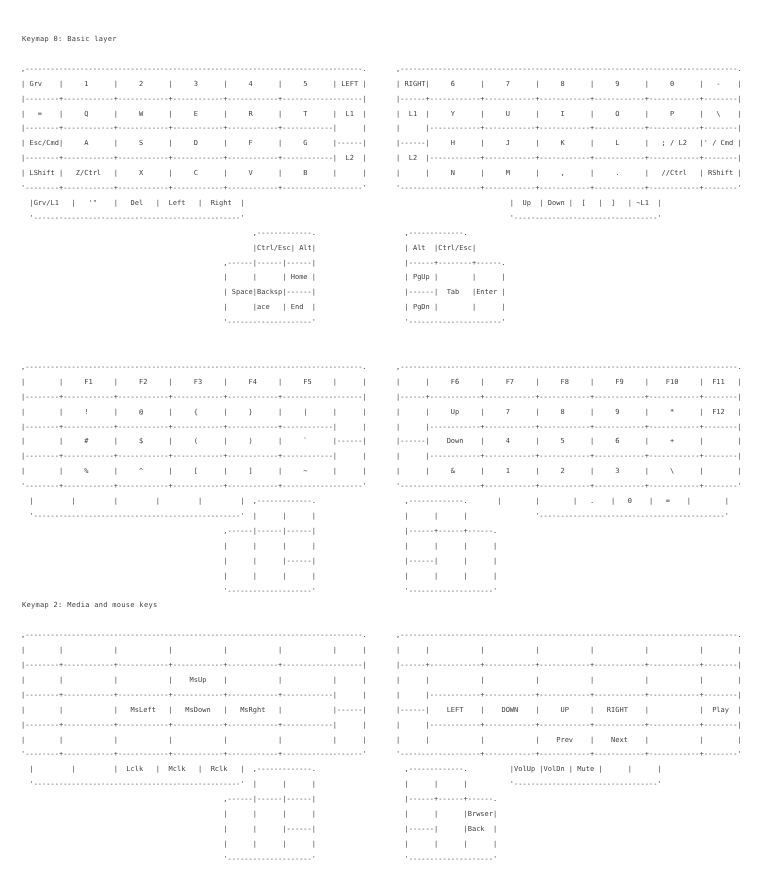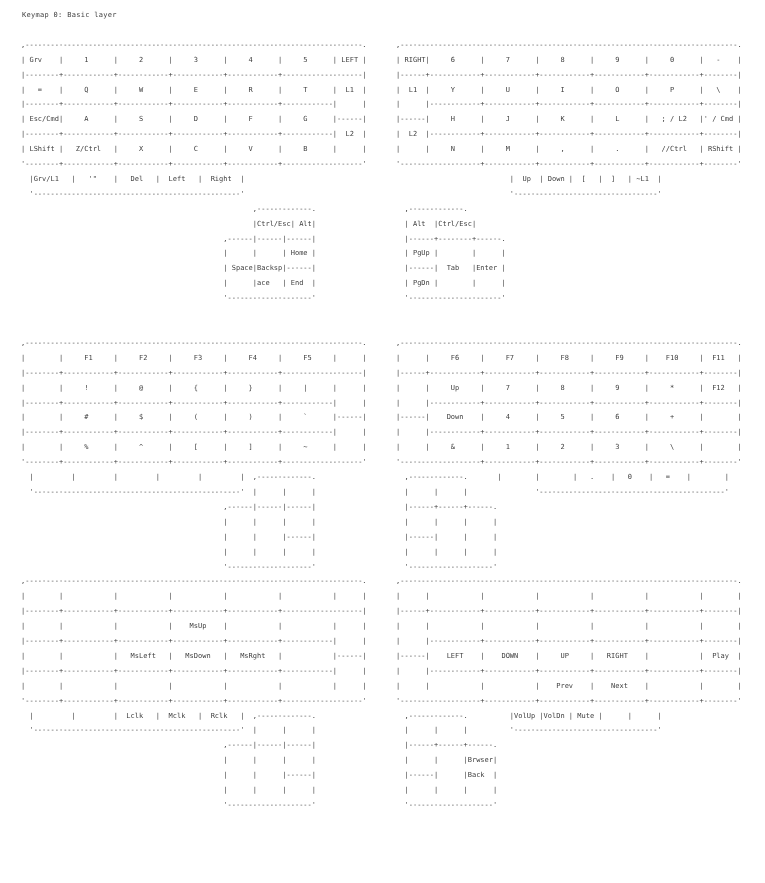--- a/index.html
+++ b/index.html
@@ -1,19 +1,19 @@
 <!DOCTYPE html>
 <html><head>
 <meta charset="utf-8">
 <style>
   html, body { margin: 0; padding: 0; background: #ffffff; }
   body { width: 765px; height: 883px; overflow: hidden; }
   .page {
     box-sizing: border-box;
-    padding: 8px 0 0 21px;
+    padding: 32px 0 0 21px;
     font-family: "DejaVu Sans Mono", "Liberation Mono", monospace;
     font-size: 7px;
     line-height: 14.9px;
     color: #3d3d3d;
   }
   pre {
     margin: 0;
     font-family: inherit;
     font-size: inherit;
     line-height: inherit;
@@ -62,20 +62,21 @@
   |         |         |         |         |         |  ,-------------.                     ,-------------.       |        |        |   .    |   0    |   =    |        |
   '-------------------------------------------------'  |      |      |                     |      |      |                '--------------------------------------------'
                                                 ,------|------|------|                     |------+------+------.
                                                 |      |      |      |                     |      |      |      |
                                                 |      |      |------|                     |------|      |      |
                                                 |      |      |      |                     |      |      |      |
                                                 '--------------------'                     '--------------------'</pre>
   </section>
 
   <section>
+    <pre class="title">Keymap 2: Media and mouse keys</pre>
     <pre class="art" style="margin-bottom: 0px;">,--------------------------------------------------------------------------------.       ,--------------------------------------------------------------------------------.
 |        |            |            |            |            |            |      |       |      |            |            |            |            |            |        |
 |--------+------------+------------+------------+------------+-------------------|       |------+------------+------------+------------+------------+------------+--------|
 |        |            |            |    MsUp    |            |            |      |       |      |            |            |            |            |            |        |
 |--------+------------+------------+------------+------------+------------|      |       |      |------------+------------+------------+------------+------------+--------|
 |        |            |   MsLeft   |   MsDown   |   MsRght   |            |------|       |------|    LEFT    |    DOWN    |     UP     |   RIGHT    |            |  Play  |
 |--------+------------+------------+------------+------------+------------|      |       |      |------------+------------+------------+------------+------------+--------|
 |        |            |            |            |            |            |      |       |      |            |            |    Prev    |    Next    |            |        |
 '--------+------------+------------+------------+------------+-------------------'       '-------------------+------------+------------+------------+------------+--------'
   |         |         |  Lclk   |  Mclk   |  Rclk   |  ,-------------.                     ,-------------.          |VolUp |VolDn | Mute |      |      |

